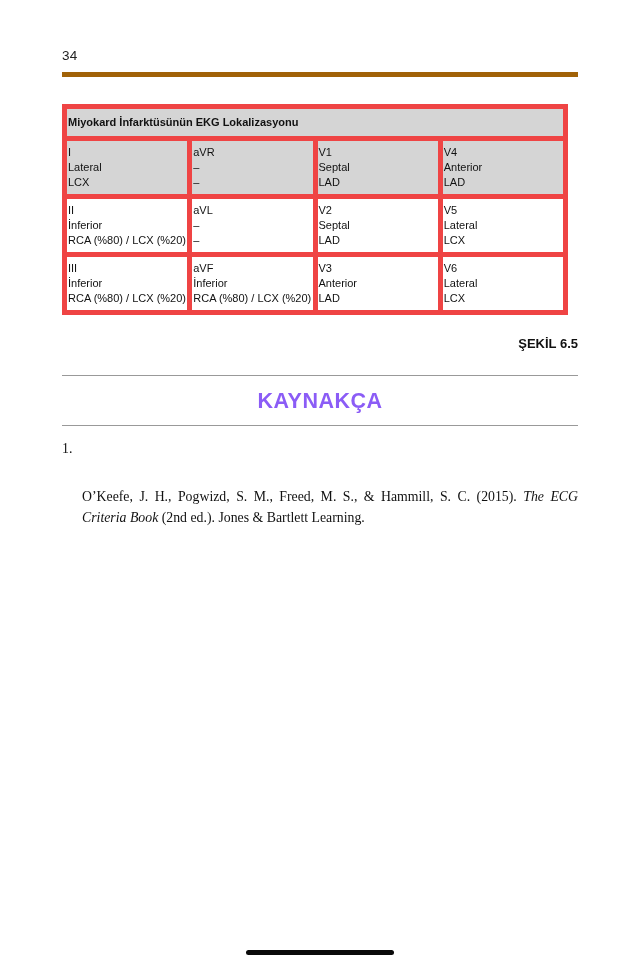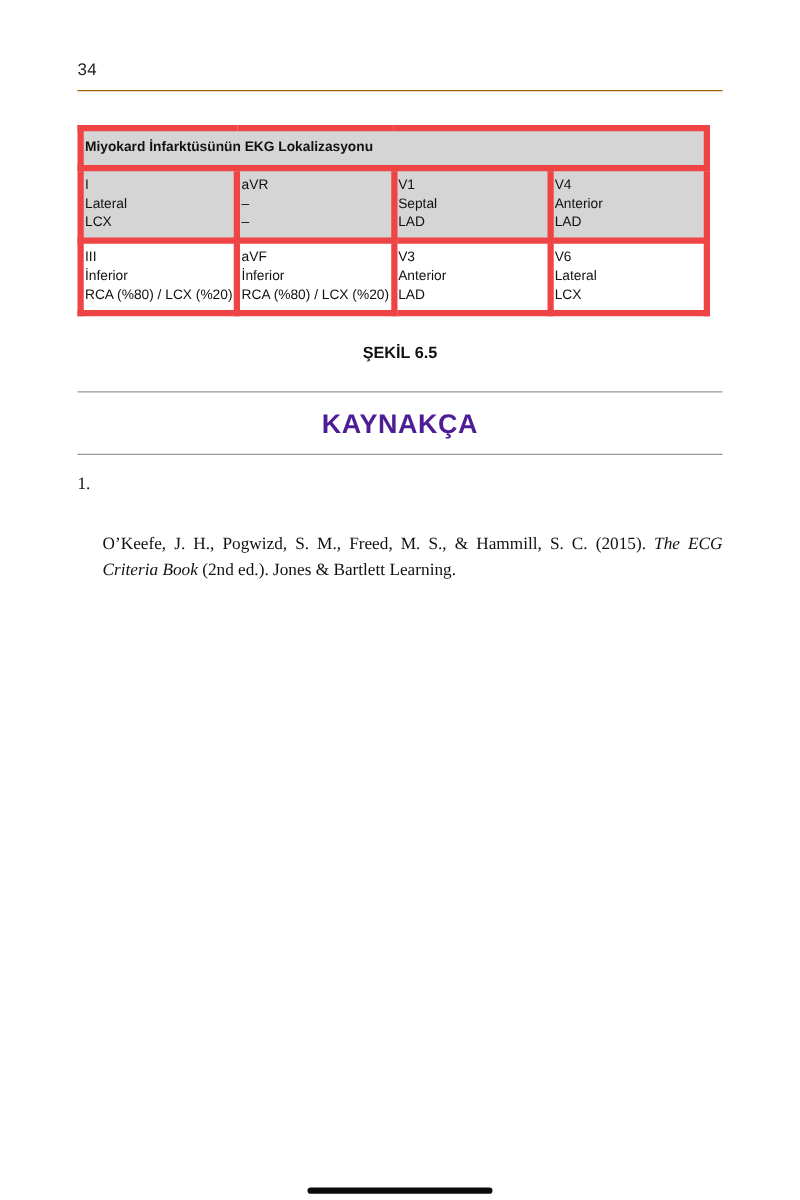--- a/index.html
+++ b/index.html
@@ -18,21 +18,21 @@
     top: 0;
   }
 
   
   .running-head {
     display: flex;
     align-items: baseline;
     gap: 22px;
     padding-top: 48px;
     padding-bottom: 9px;
-    border-bottom: 1px solid #a16207;
+    border-bottom: 5px solid #a16207;
     font-size: 13.5px;
     color: #222222;
     flex-direction: column;
   }
   .running-head .pagenum { letter-spacing: .2px; }
 
   
   table.mi-table {
     margin-top: 27px;
     width: 506px;
@@ -55,39 +55,39 @@
     font-size: 12.5px;
     height: 32px;
     padding: 6px 0;
   }
   tr.shaded td { background: #d5d5d5; }
   .cell-line { white-space: nowrap; }
 
   
   .figure-caption {
     margin-top: 21px;
-    text-align: center;
+    text-align: right;
     font-weight: bold;
     font-size: 13px;
     color: #111111;
   }
 
   
   .refs-block {
     margin-top: 24px;
     border-top: 1px solid #999999;
     border-bottom: 1px solid #999999;
   }
   .refs-heading {
     text-align: center;
     font-weight: bold;
     font-size: 21.5px;
     letter-spacing: .5px;
     padding: 13px 0 11px 0;
-    color: #4c1d95;
+    color: #8b5cf6;
   }
   .ref-item {
     display: flex;
     margin-top: 12px;
     font-family: "Liberation Serif", serif;
     font-size: 13.8px;
     line-height: 21px;
     color: #111111;
   }
   .ref-num { width: 20px; flex: 0 0 20px; }
@@ -137,20 +137,42 @@
           <div class="cell-line">LAD</div>
         </td>
         <td>
           <div class="cell-line">V4</div>
           <div class="cell-line">Anterior</div>
           <div class="cell-line">LAD</div>
         </td>
       </tr>
       <tr>
         <td>
+          <div class="cell-line">II</div>
+          <div class="cell-line">İnferior</div>
+          <div class="cell-line">RCA (%80) / LCX (%20)</div>
+        </td>
+        <td>
+          <div class="cell-line">aVL</div>
+          <div class="cell-line">–</div>
+          <div class="cell-line">–</div>
+        </td>
+        <td>
+          <div class="cell-line">V2</div>
+          <div class="cell-line">Septal</div>
+          <div class="cell-line">LAD</div>
+        </td>
+        <td>
+          <div class="cell-line">V5</div>
+          <div class="cell-line">Lateral</div>
+          <div class="cell-line">LCX</div>
+        </td>
+      </tr>
+      <tr>
+        <td>
           <div class="cell-line">III</div>
           <div class="cell-line">İnferior</div>
           <div class="cell-line">RCA (%80) / LCX (%20)</div>
         </td>
         <td>
           <div class="cell-line">aVF</div>
           <div class="cell-line">İnferior</div>
           <div class="cell-line">RCA (%80) / LCX (%20)</div>
         </td>
         <td>

